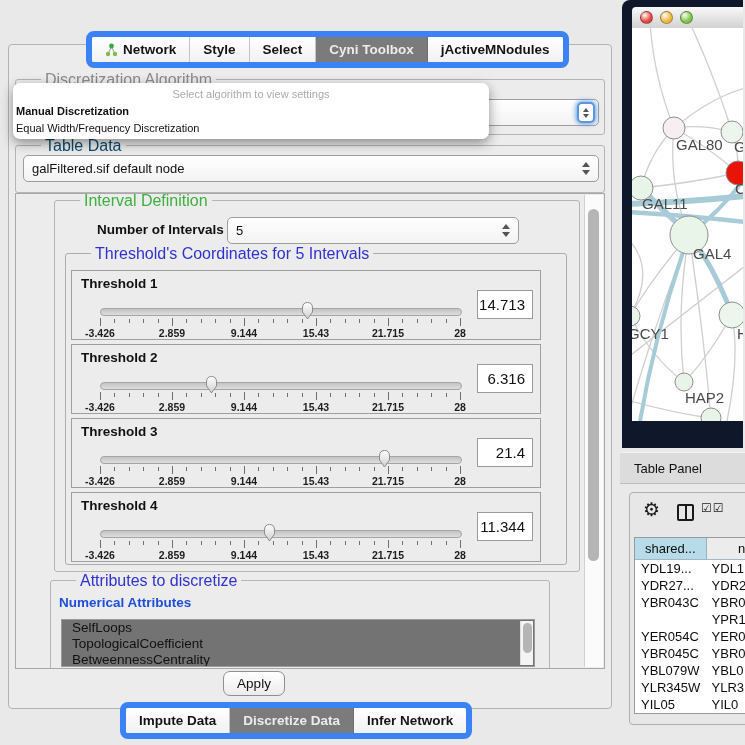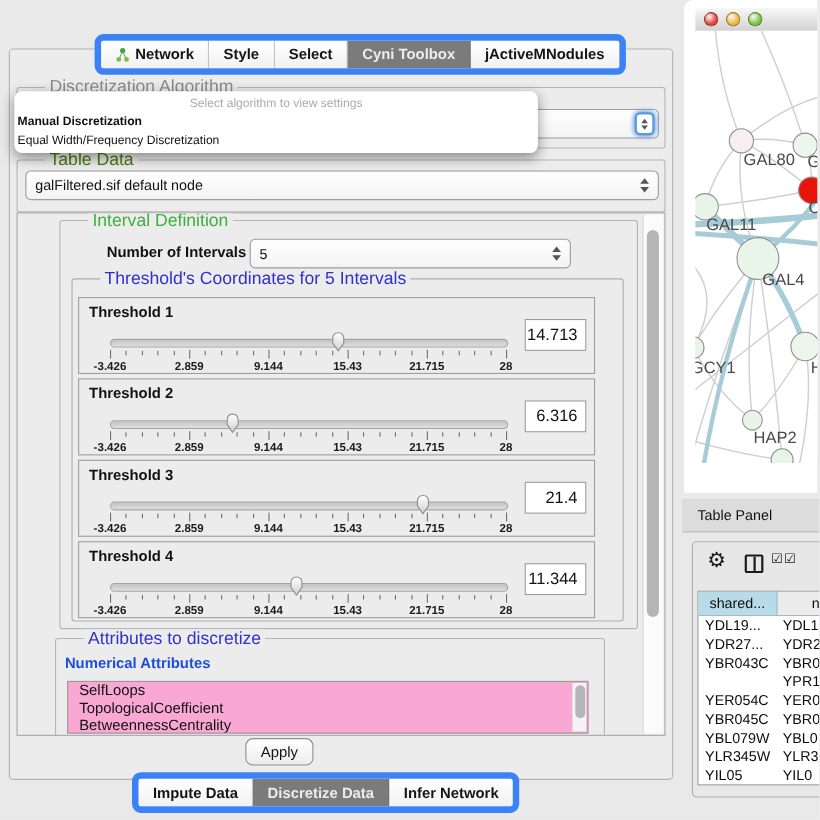--- a/index.html
+++ b/index.html
@@ -65,29 +65,29 @@
   .tick{position:absolute;width:1px;background:#6f6f6f;top:0;}
   .tick.major{height:8px;}
   .tick.minor{height:4px;top:1px;}
   .thr-ticklabels{position:absolute;left:28px;top:56px;width:360px;height:12px;}
   .ticklabel{position:absolute;transform:translateX(-50%);font-size:10.5px;font-weight:700;color:#1d1d1d;white-space:nowrap;}
   .thr-value{position:absolute;right:7px;top:19px;width:56px;height:29px;background:#fff;border:1px solid #9a9a9a;font-size:15px;color:#111;display:flex;align-items:center;justify-content:flex-end;padding-right:7px;box-sizing:border-box;}
 
   
   #attr-fs{left:34px;top:386px;width:498px;height:96px;}
   #attr-list-title{left:8px;top:14px;font-size:13.5px;font-weight:700;color:#1d4ed8;}
-  #attr-list{left:10px;top:38px;width:472px;height:46px;background:#f9a8d4;border:1px solid #9a9a9a;overflow:hidden;}
+  #attr-list{left:10px;top:38px;width:472px;height:46px;background:#737373;border:1px solid #9a9a9a;overflow:hidden;}
   .attr-item{font-size:13.5px;color:#111;height:16px;line-height:16px;padding-left:10px;white-space:nowrap;}
   #attr-vsb{position:absolute;right:1px;top:1px;bottom:1px;width:12px;background:#f4f4f4;border-left:1px solid #ddd;}
   #attr-vsb .sb-thumb{position:absolute;left:1.5px;width:9px;top:2px;height:30px;background:#b5b5b5;border-radius:5px;}
 
   #apply-btn{left:214px;top:626px;width:60px;height:23px;background:linear-gradient(#ffffff,#ececec);border:1px solid #8f8f8f;border-radius:7px;font-size:13.5px;color:#111;display:flex;align-items:center;justify-content:center;}
 
   
-  #net-frame{left:622px;top:0;width:121px;height:448px;background:#ffffff;border-radius:8px 0 0 0;}
+  #net-frame{left:622px;top:0;width:121px;height:448px;background:#0f172a;border-radius:8px 0 0 0;}
   #net-titlebar{position:absolute;left:10px;top:7px;right:0;height:21px;background:linear-gradient(#f8f8f8,#d2d2d2);border-bottom:1px solid #a9a9a9;border-radius:4px 0 0 0;display:flex;align-items:center;padding-left:8px;gap:8px;}
   .tl{width:13px;height:13px;border-radius:50%;box-sizing:border-box;}
   #net-canvas{position:absolute;left:10px;top:28px;right:0;bottom:27px;background:#ffffff;overflow:hidden;}
 
   
   #tp-bar{left:620px;top:452px;width:125px;height:32px;background:#dcdcdc;border-top:1px solid #f2f2f2;border-bottom:1px solid #bdbdbd;display:flex;align-items:center;box-sizing:border-box;}
   #tp-title{margin-left:14px;font-size:13px;color:#111;}
   #tp-window{left:629px;top:492px;width:116px;height:231px;background:#e7e7e7;border:1px solid #aeaeae;border-radius:4px 0 0 4px;overflow:hidden;}
   #tp-gear{position:absolute;left:13px;top:7px;font-size:19px;color:#1a1a1a;line-height:20px;}
   #tp-cols{position:absolute;left:47px;top:11px;width:13px;height:13px;border:2px solid #1a1a1a;border-radius:2px;}
@@ -128,21 +128,21 @@
       </div>
     </div>
 
     <div class="abs" id="algo-popup">
         <div class="popup-item hint">Select algorithm to view settings</div>
         <div class="popup-item selected-bold">Manual Discretization</div>
         <div class="popup-item normal">Equal Width/Frequency Discretization</div>
       </div>
 
     <div class="fs" id="td-fs" style="left:6px;top:100px;width:588px;height:46px;">
-      <span class="legend" style="color:#4d7c0f;">Table Data</span>
+      <span class="legend" style="color:#0c4a6e;">Table Data</span>
     </div>
     <div class="combo" style="left:14px;top:110px;width:576px;height:27px;">
       <span>galFiltered.sif default node</span>
       <span class="spin">
           <span class="tri-up"></span>
           <span class="tri-down"></span>
         </span>
     </div>
 
     <div class="abs" id="scrollpane">

